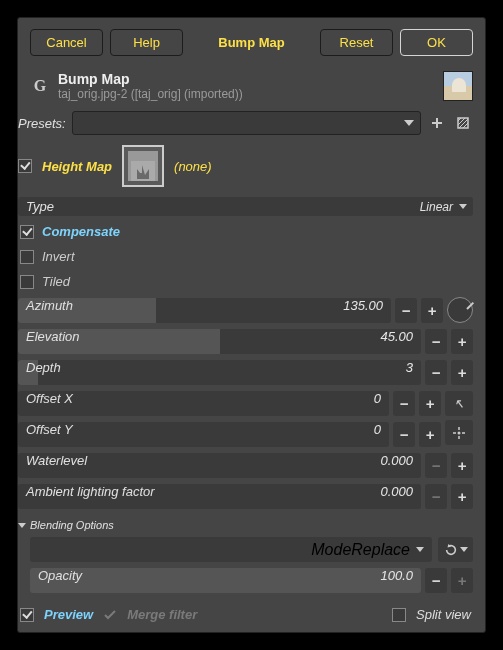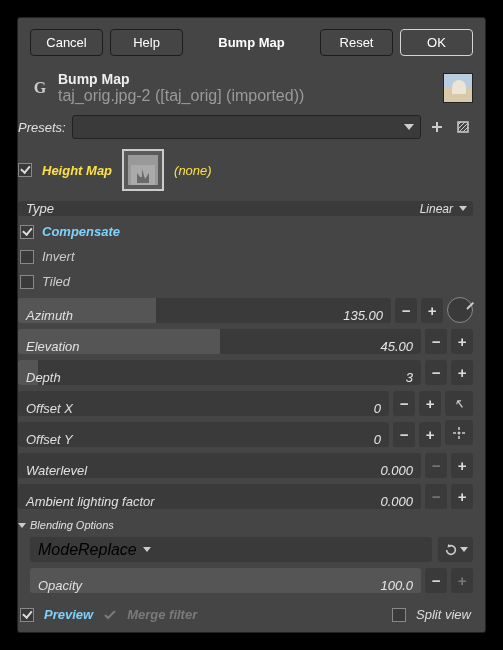--- a/index.html
+++ b/index.html
@@ -1,29 +1,29 @@
 <!DOCTYPE html>
 <html><head>
 <meta charset="utf-8">
 <style>
   * { box-sizing: border-box; margin: 0; padding: 0; font-family: -apple-system, "Segoe UI", Arial, sans-serif; }
   body { background: #000; width: 503px; height: 650px; overflow: hidden; }
   .dialog { position: absolute; top: 17px; left: 17px; width: 469px; height: 616px; background: #454545; border: 1px solid #222; border-radius: 3px; display: flex; flex-direction: column; }
   .btnbar { display: flex; gap: 7px; padding: 11px 12px 9px 12px; }
-  .btn { flex: 0 0 auto; height: 27px; background: #454545; border: 1px solid #1c1c1c; border-radius: 4px; color: #ffffff; font-size: 13px; display: flex; align-items: center; justify-content: center; cursor: pointer; }
+  .btn { flex: 0 0 auto; height: 27px; background: #454545; border: 1px solid #1c1c1c; border-radius: 4px; color: #fde047; font-size: 13px; display: flex; align-items: center; justify-content: center; cursor: pointer; }
   .btn.cancel { width: 73px; }
   .btn.help { width: 73px; }
   .btn.title { flex: 1; border: none; background: transparent; font-weight: 600; }
   .btn.reset { width: 73px; }
   .btn.ok { width: 73px; border: 1px solid #d5d5d5; }
   .titlebar { display: flex; align-items: center; padding: 6px 12px 4px 12px; gap: 8px; }
   .glogo { width: 20px; height: 20px; color: #ccc; font-family: Georgia, serif; font-weight: 700; font-size: 16px; display:flex; align-items:center; justify-content:center; }
   .titlecol { flex: 1; }
   .wtitle { color: #eee; font-size: 14px; font-weight: 600; }
-  .wsub { color: #9a9a9a; font-size: 16px; }
+  .wsub { color: #9a9a9a; font-size: 12px; }
   .thumb { width: 30px; height: 30px; background: linear-gradient(#b8cde0 50%, #d8c9a8 50%); border: 1px solid #222; position:relative; }
   .thumb::after { content:''; position:absolute; top:6px; left:8px; width:14px; height:14px; background:#ece4d4; border-radius:50% 50% 8% 8%; }
   .content { padding: 6px 12px 10px 0; display: flex; flex-direction: column; gap: 6px; flex:1; overflow:hidden;font-style:italic; }
   .presets { display:flex; align-items:center; gap:6px; }
   .plabel { color: #e0e0e0; font-size: 13px; flex: 0 0 auto; }
   .pdrop { flex: 1; height: 24px; background: #3a3a3a; border: 1px solid #222; border-radius: 3px; display:flex; align-items:center; justify-content:flex-end; padding-right:6px; }
   .tri { width:0; height:0; border-left:5px solid transparent; border-right:5px solid transparent; border-top:6px solid #ccc; }
   .ibtn { width:20px; height:20px; background:#454545; display:flex; align-items:center; justify-content:center; color:#ccc; }
   .heightrow { display:flex; align-items:center; gap:10px; padding:4px 0 4px 0; }
   .chk { width:14px; height:14px; border:1px solid #888; background:#3a3a3a; display:flex; align-items:center; justify-content:center; flex:0 0 auto; }
@@ -33,35 +33,35 @@
   .imgslot-inner { width:30px; height:30px; background:#999; display:flex; align-items:flex-end; justify-content:center; }
   .nonetxt { color:#fde047; font-size:13px; }
   .typerow { height:26px; background:#3a3a3a; border-radius:3px; display:flex; align-items:center; padding:0 6px 0 8px; justify-content:space-between; }
   .typel { color:#e0e0e0; font-size:13px; }
   .typer { color:#e0e0e0; font-size:12px; display:flex; align-items:center; gap:6px; }
   .chev { width:0;height:0;border-left:4px solid transparent;border-right:4px solid transparent;border-top:5px solid #ccc; }
   .checkrow { display:flex; align-items:center; gap:8px; padding:2px 2px; }
   .clabel { color:#ccc; font-size:13px; }
   .clabel.bold { color:#7dd3fc; font-weight:600; }
   .sliderwrap { display:flex; align-items:center; gap:4px; }
-  .slider { height:25px; background:#3a3a3a; border-radius:3px; position:relative; display:flex; align-items:flex-end; padding:0 8px; flex:1; overflow:hidden; }
+  .slider { height:25px; background:#3a3a3a; border-radius:3px; position:relative; display:flex; align-items:flex-start; padding:0 8px; flex:1; overflow:hidden; }
   .fill { position:absolute; top:0; left:0; bottom:0; background:#555; }
   .sl-name { position:relative; color:#e0e0e0; font-size:13px; z-index:1; }
   .sl-val { position:relative; margin-left:auto; color:#e6e6e6; font-size:13px; z-index:1; }
   .stepbtn { width:22px; height:25px; background:#3a3a3a; border-radius:3px; display:flex; align-items:center; justify-content:center; color:#ddd; font-size:15px; font-weight:700; cursor:pointer; }
   .stepbtn.dis { color:#777; }
   .dial { width:26px; height:26px; border:1px solid #888; border-radius:50%; background:#3a3a3a; position:relative; }
   .dial::after { content:''; position:absolute; width:2px; height:9px; background:#ccc; top:2px; left:18px; transform:rotate(45deg); transform-origin:bottom center; }
   .sidecol { width:28px; display:flex; flex-direction:column; gap:4px; }
   .sidebox { width:28px; height:25px; background:#3a3a3a; border-radius:3px; display:flex; align-items:center; justify-content:center; }
   .arrowptr { color:#ccc; font-size:13px; }
   .blendhdr { display:flex; align-items:center; gap:4px; color:#e0e0e0; font-size:11px; padding:4px 0 0 0; }
   .blendbody { padding-left:12px; display:flex; flex-direction:column; gap:6px; }
   .moderow { display:flex; align-items:center; gap:6px; }
-  .modebox { flex:1; height:25px; background:#3a3a3a; border-radius:3px; display:flex; align-items:center; padding:0 8px; justify-content:flex-start; }
+  .modebox { flex:1; height:25px; background:#3a3a3a; border-radius:3px; display:flex; align-items:center; padding:0 8px; justify-content:flex-end; }
   .resetbtn { width:35px; height:25px; background:#3a3a3a; border-radius:3px; display:flex; align-items:center; justify-content:center; }
   .curvearrow { width:14px; height:14px; }
   .bottombar { display:flex; align-items:center; gap:10px; padding:8px 2px 0 2px; }
   .mfilter { color:#7a7a7a; font-size:13px; font-weight:600; }
   .mcheck { width:14px; height:14px; color:#7a7a7a; }
   .spacer { flex:1; }
   .svlabel { color:#ddd; font-size:13px; }
   svg { display:block; }
 </style>
 </head>

